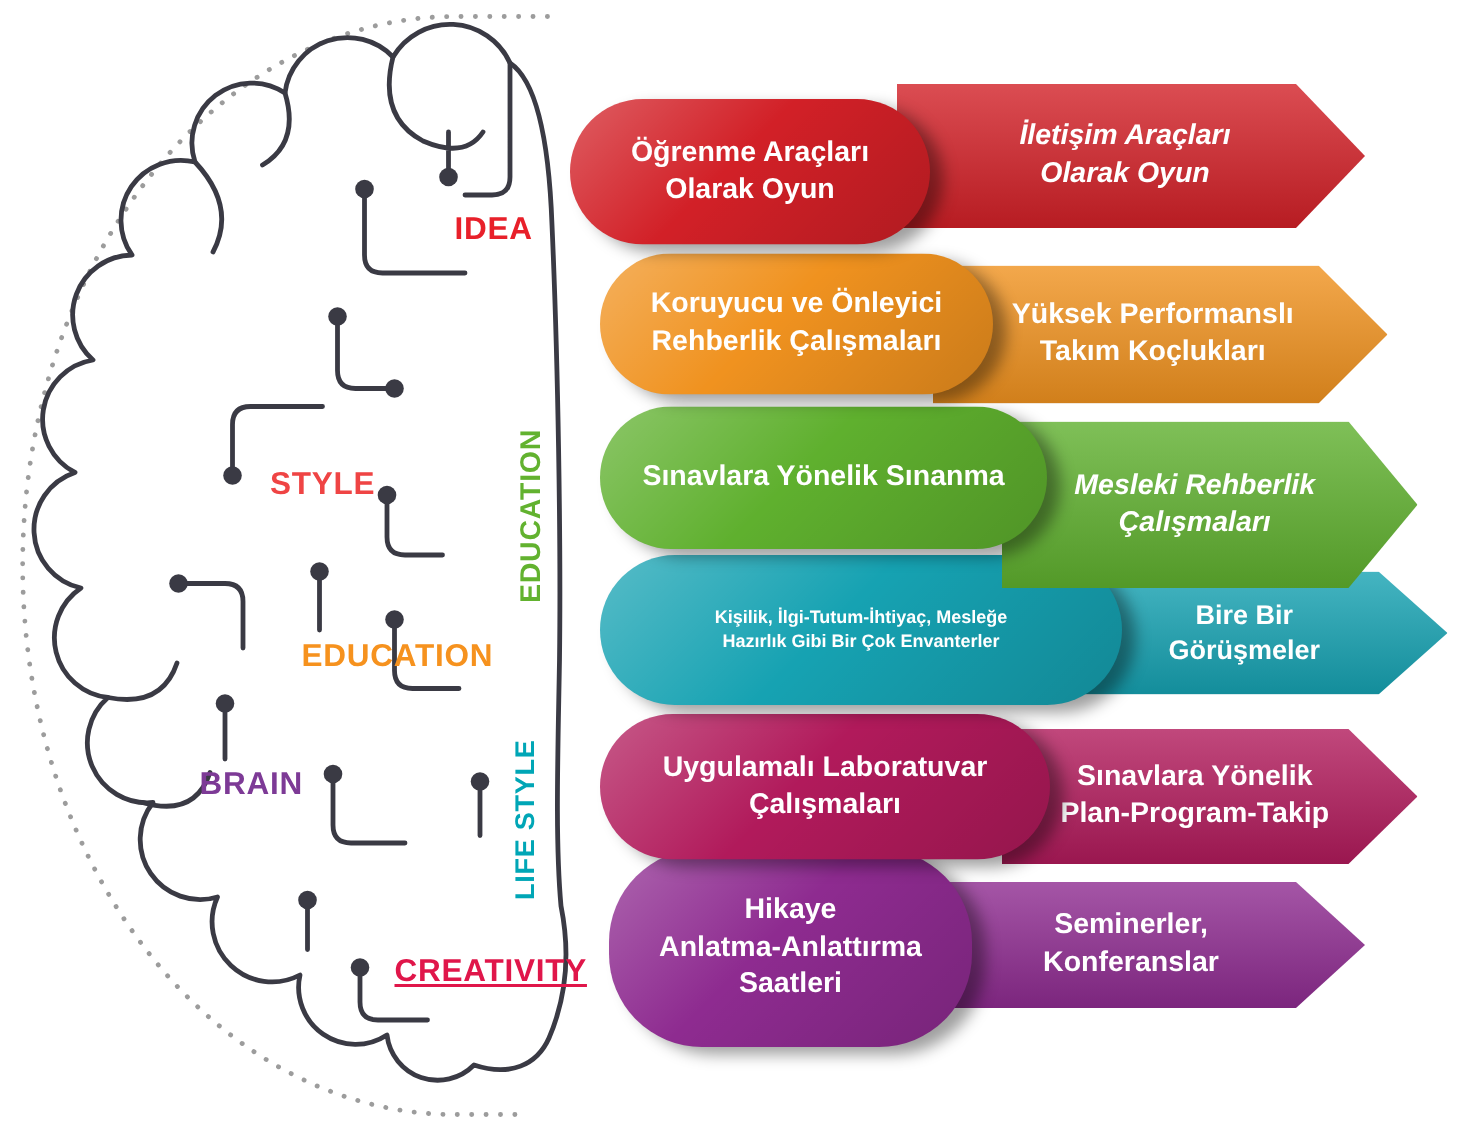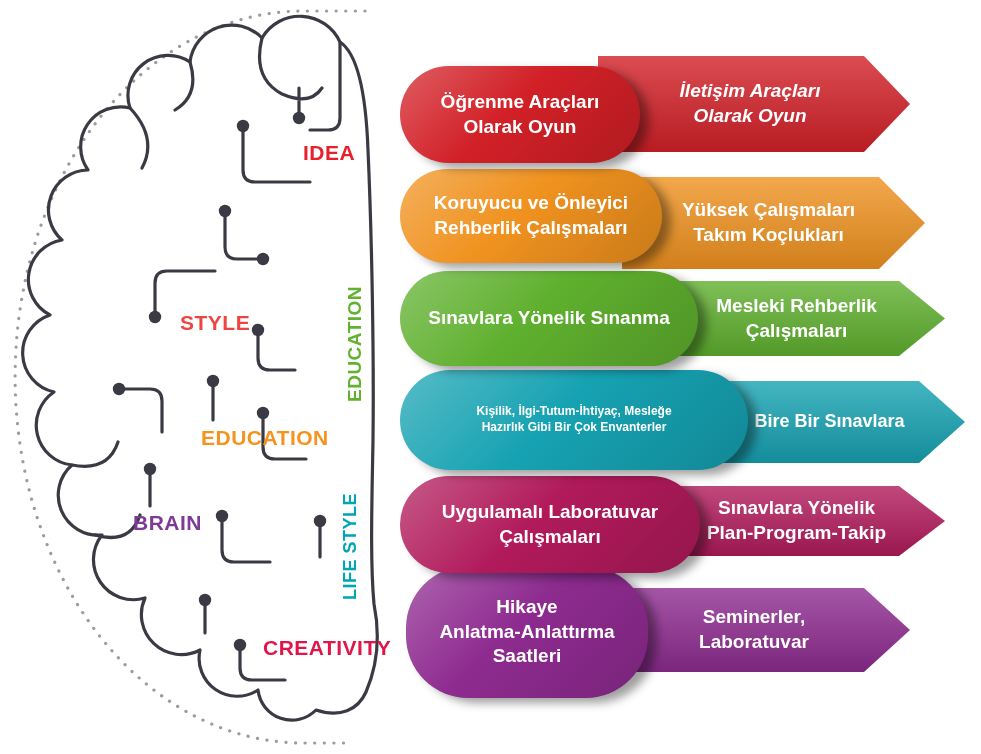--- a/index.html
+++ b/index.html
@@ -12,48 +12,48 @@
   .lines path{fill:none;stroke-width:3.2;stroke-linecap:round;stroke-linejoin:round;}
 
   .brain-label{position:absolute;font-weight:bold;letter-spacing:.5px;z-index:2;white-space:nowrap;}
   .vertical{writing-mode:vertical-rl;transform:rotate(180deg);white-space:nowrap;}
   .lbl-idea{left:303px;top:141px;font-size:21px;}
   .lbl-style{left:180px;top:311px;font-size:21px;}
   .lbl-education{left:344px;top:268px;height:134px;font-size:19px;}
   .lbl-learning{left:201px;top:426px;font-size:21px;}
   .lbl-brain{left:133px;top:511px;font-size:21px;}
   .lbl-lifestyle{left:340px;top:486px;height:114px;font-size:18px;}
-  .lbl-creativity{left:263px;top:636px;font-size:21px;}
+  .lbl-creativity{left:263px;top:636px;font-size:21px;text-decoration:underline;}
 
   .banner{
     position:absolute;display:flex;align-items:center;justify-content:center;
     color:#ffffff;font-weight:bold;text-align:center;box-sizing:border-box;
     font-size:19px;line-height:1.3;
   }
   .banner .txt{white-space:pre-line;}
   .leafL{
     border-radius:50px;padding:0 16px;
     background-image:linear-gradient(135deg, rgba(255,255,255,.28), rgba(255,255,255,0) 45%, rgba(0,0,0,.16));
     box-shadow:9px 5px 10px rgba(0,0,0,.38);
   }
   .arrowR{
     clip-path:polygon(0 0, calc(100% - 46px) 0, 100% 50%, calc(100% - 46px) 100%, 0 100%);
     background-image:linear-gradient(180deg, rgba(255,255,255,.20), rgba(0,0,0,.13));
     filter:drop-shadow(0 4px 4px rgba(0,0,0,.28));
   }
-  .r1l{left:400px;top:66px;width:240px;height:97px;z-index:21;}
+  .r1l{left:380px;top:66px;width:240px;height:97px;z-index:21;}
   .r1r{left:598px;top:56px;width:312px;height:96px;z-index:20;padding-left:46px;padding-right:54px;font-style:italic;}
   .r2l{left:400px;top:169px;width:262px;height:94px;z-index:19;}
   .r2r{left:622px;top:177px;width:303px;height:92px;z-index:18;padding-left:44px;padding-right:54px;}
   .r3l{left:400px;top:271px;width:298px;height:95px;z-index:17;}
-  .r3r{left:668px;top:281px;width:277px;height:75px;z-index:16;padding-left:34px;padding-right:54px;}
+  .r3r{left:668px;top:281px;width:277px;height:111px;z-index:16;padding-left:34px;padding-right:54px;font-style:italic;}
   .r4l{left:400px;top:370px;width:348px;height:100px;z-index:15;font-size:12px;}
   .r4r{left:716px;top:381px;width:249px;height:82px;z-index:14;padding-left:30px;padding-right:52px;font-size:18px;}
   .r5l{left:400px;top:476px;width:300px;height:97px;z-index:13;}
-  .r5r{left:668px;top:486px;width:277px;height:70px;z-index:12;padding-left:34px;padding-right:54px;}
+  .r5r{left:668px;top:486px;width:277px;height:90px;z-index:12;padding-left:34px;padding-right:54px;}
   .r6l{left:406px;top:566px;width:242px;height:132px;z-index:11;border-radius:62px;}
   .r6r{left:618px;top:588px;width:292px;height:84px;z-index:10;padding-left:34px;padding-right:54px;}
 </style>
 </head>
 <body>
 
 <div class="stage">
 
   <svg class="brain" width="420" height="754" viewBox="0 0 420 754">
     <path class="arc" d="M 365 11 L 303 11 A 288 366 0 0 0 303 743 L 348 743" style="stroke: rgb(156, 156, 156);"></path>
@@ -133,51 +133,51 @@
   <div class="banner arrowR r1r" style="background-color: rgb(210, 32, 39);">
     <span class="txt">İletişim Araçları
 Olarak Oyun</span>
   </div>
 
   <div class="banner leafL r2l" style="background-color: rgb(240, 146, 31);">
     <span class="txt">Koruyucu ve Önleyici
 Rehberlik Çalışmaları</span>
   </div>
   <div class="banner arrowR r2r" style="background-color: rgb(240, 146, 31);">
-    <span class="txt">Yüksek Çalışmaları
+    <span class="txt">Yüksek Performanslı
 Takım Koçlukları</span>
   </div>
 
   <div class="banner leafL r3l" style="background-color: rgb(95, 176, 46);">
     <span class="txt">Sınavlara Yönelik Sınanma</span>
   </div>
   <div class="banner arrowR r3r" style="background-color: rgb(95, 176, 46);">
     <span class="txt">Mesleki Rehberlik
 Çalışmaları</span>
   </div>
 
   <div class="banner leafL r4l" style="background-color: rgb(22, 162, 178);">
     <span class="txt">Kişilik, İlgi-Tutum-İhtiyaç, Mesleğe
 Hazırlık Gibi Bir Çok Envanterler</span>
   </div>
   <div class="banner arrowR r4r" style="background-color: rgb(22, 162, 178);">
-    <span class="txt">Bire Bir Sınavlara</span>
+    <span class="txt">Bire Bir Görüşmeler</span>
   </div>
 
   <div class="banner leafL r5l" style="background-color: rgb(177, 26, 91);">
     <span class="txt">Uygulamalı Laboratuvar
 Çalışmaları</span>
   </div>
   <div class="banner arrowR r5r" style="background-color: rgb(177, 26, 91);">
     <span class="txt">Sınavlara Yönelik
 Plan-Program-Takip</span>
   </div>
 
   <div class="banner leafL r6l" style="background-color: rgb(142, 43, 144);">
     <span class="txt">Hikaye
 Anlatma-Anlattırma
 Saatleri</span>
   </div>
   <div class="banner arrowR r6r" style="background-color: rgb(142, 43, 144);">
-    <span class="txt">Seminerler, Laboratuvar</span>
+    <span class="txt">Seminerler, Konferanslar</span>
   </div>
 
 </div>
 
 </body></html>

